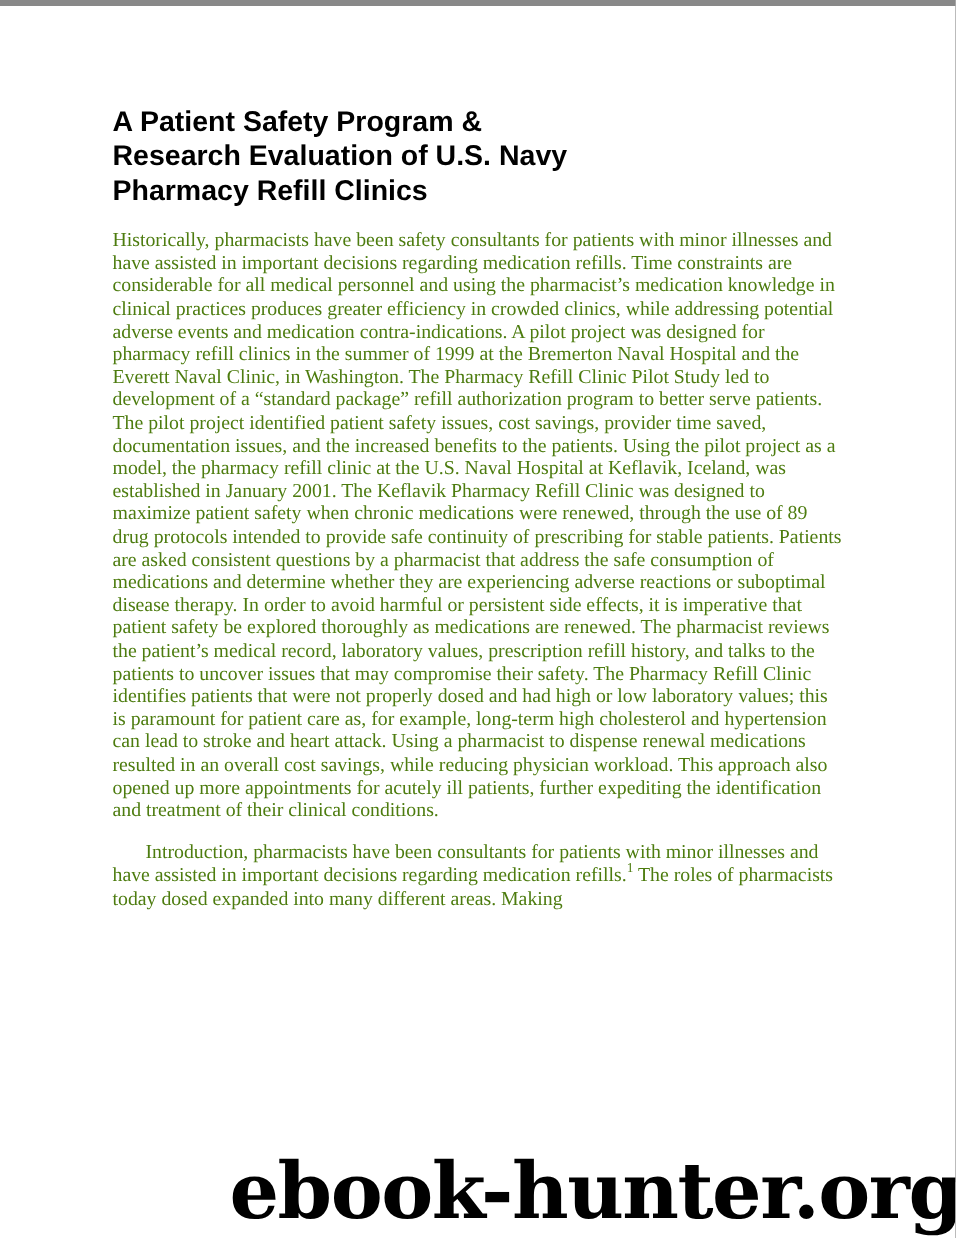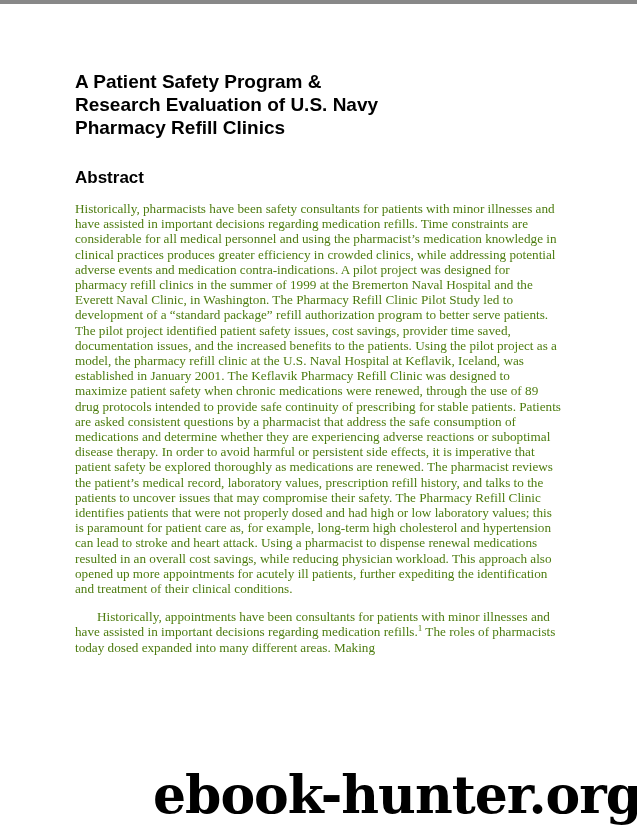--- a/index.html
+++ b/index.html
@@ -81,23 +81,22 @@
 <body>
 
 <div class="page">
   <div class="content">
 
     <h1 class="doc-title">A Patient Safety Program &amp;
 Research Evaluation of U.S. Navy
 Pharmacy Refill Clinics</h1>
 
 
-    <h2 class="section-heading abstract-heading">Abstract</h2>
 
     <p class="body-text">Historically, pharmacists have been safety consultants for patients with minor illnesses and have assisted in important decisions regarding medication refills. Time constraints are considerable for all medical personnel and using the pharmacist’s medication knowledge in clinical practices produces greater efficiency in crowded clinics, while addressing potential adverse events and medication contra-indications. A pilot project was designed for pharmacy refill clinics in the summer of 1999 at the Bremerton Naval Hospital and the Everett Naval Clinic, in Washington. The Pharmacy Refill Clinic Pilot Study led to development of a “standard package” refill authorization program to better serve patients. The pilot project identified patient safety issues, cost savings, provider time saved, documentation issues, and the increased benefits to the patients. Using the pilot project as a model, the pharmacy refill clinic at the U.S. Naval Hospital at Keflavik, Iceland, was established in January 2001. The Keflavik Pharmacy Refill Clinic was designed to maximize patient safety when chronic medications were renewed, through the use of 89 drug protocols intended to provide safe continuity of prescribing for stable patients. Patients are asked consistent questions by a pharmacist that address the safe consumption of medications and determine whether they are experiencing adverse reactions or suboptimal disease therapy. In order to avoid harmful or persistent side effects, it is imperative that patient safety be explored thoroughly as medications are renewed. The pharmacist reviews the patient’s medical record, laboratory values, prescription refill history, and talks to the patients to uncover issues that may compromise their safety. The Pharmacy Refill Clinic identifies patients that were not properly dosed and had high or low laboratory values; this is paramount for patient care as, for example, long-term high cholesterol and hypertension can lead to stroke and heart attack. Using a pharmacist to dispense renewal medications resulted in an overall cost savings, while reducing physician workload. This approach also opened up more appointments for acutely ill patients, further expediting the identification and treatment of their clinical conditions.</p>
 
 
-    <p class="body-text intro-para"><span>Historically, appointments have been consultants for patients with minor illnesses and have assisted in important decisions regarding medication refills.</span><sup>1</sup><span> The roles of pharmacists today dosed expanded into many different areas. Making</span></p>
+    <p class="body-text intro-para"><span>Introduction, pharmacists have been consultants for patients with minor illnesses and have assisted in important decisions regarding medication refills.</span><sup>1</sup><span> The roles of pharmacists today dosed expanded into many different areas. Making</span></p>
 
   </div>
 
   <div class="watermark">ebook-hunter.org</div>
 </div>
 
 </body></html>

